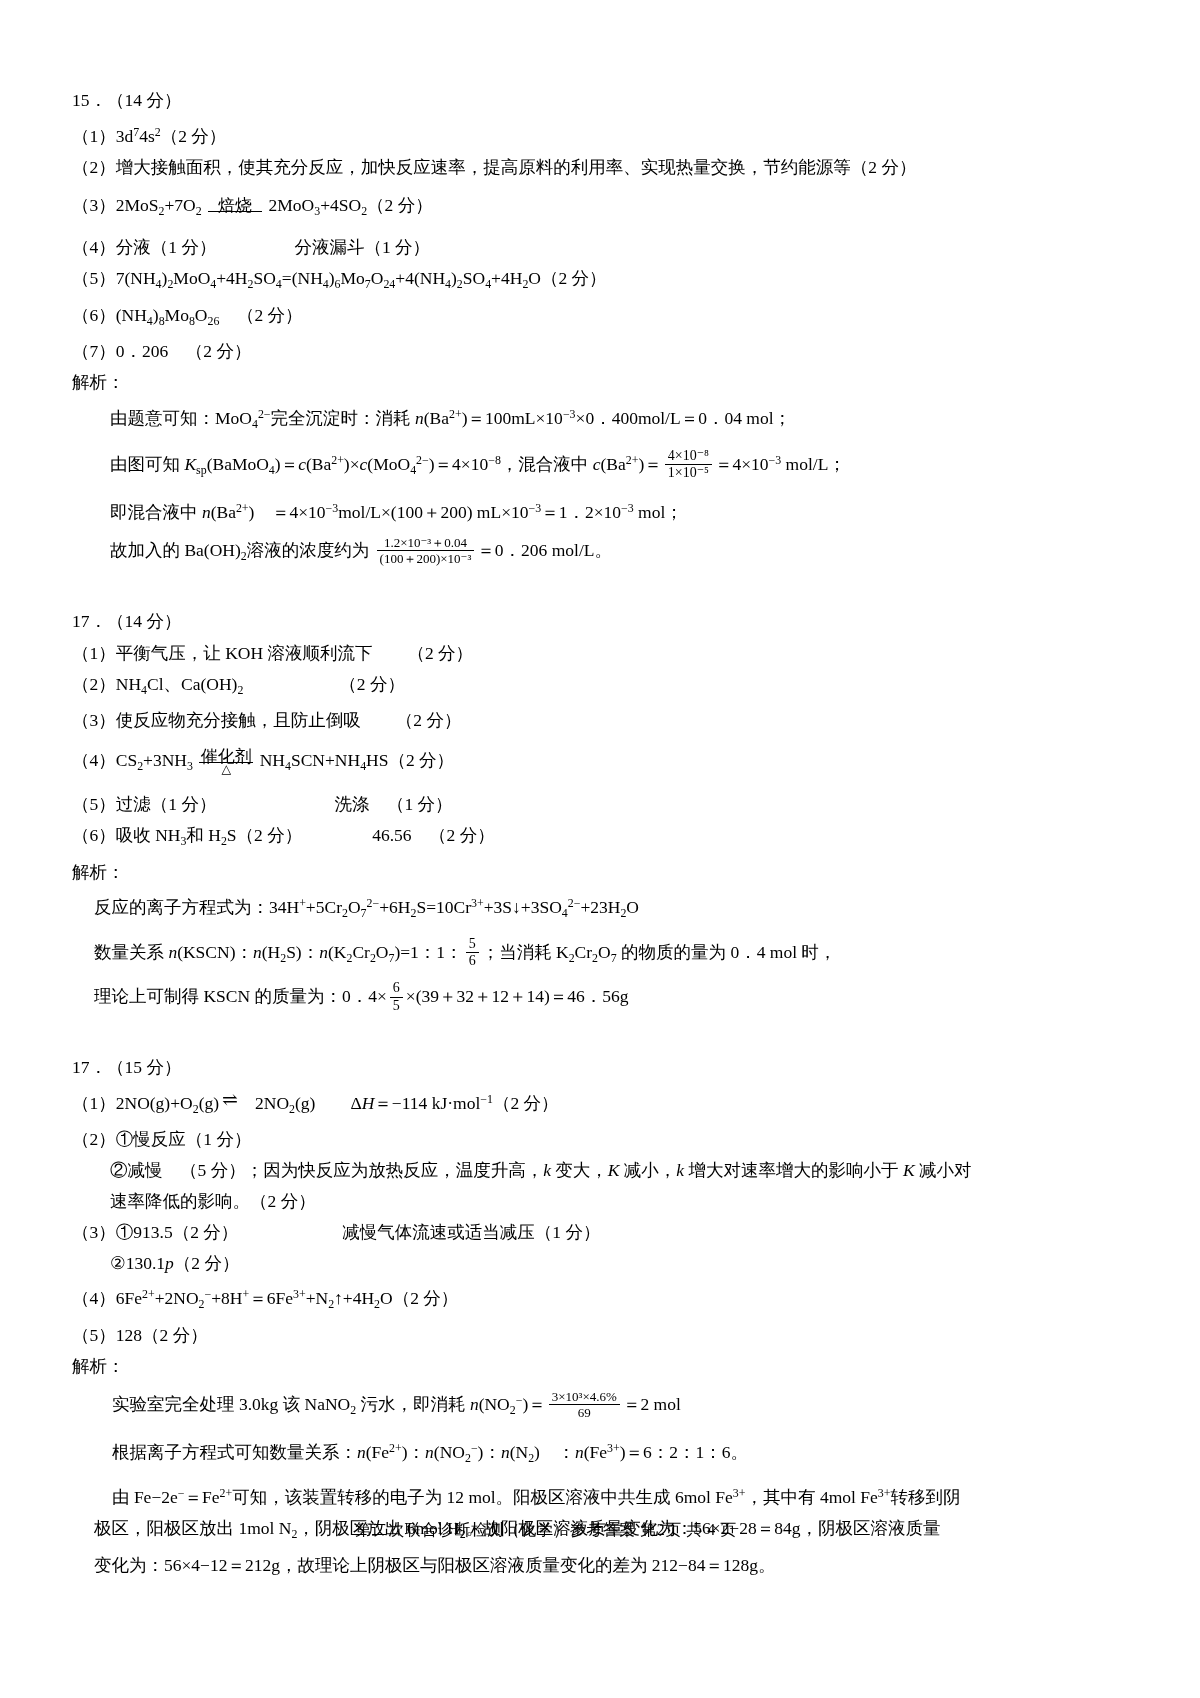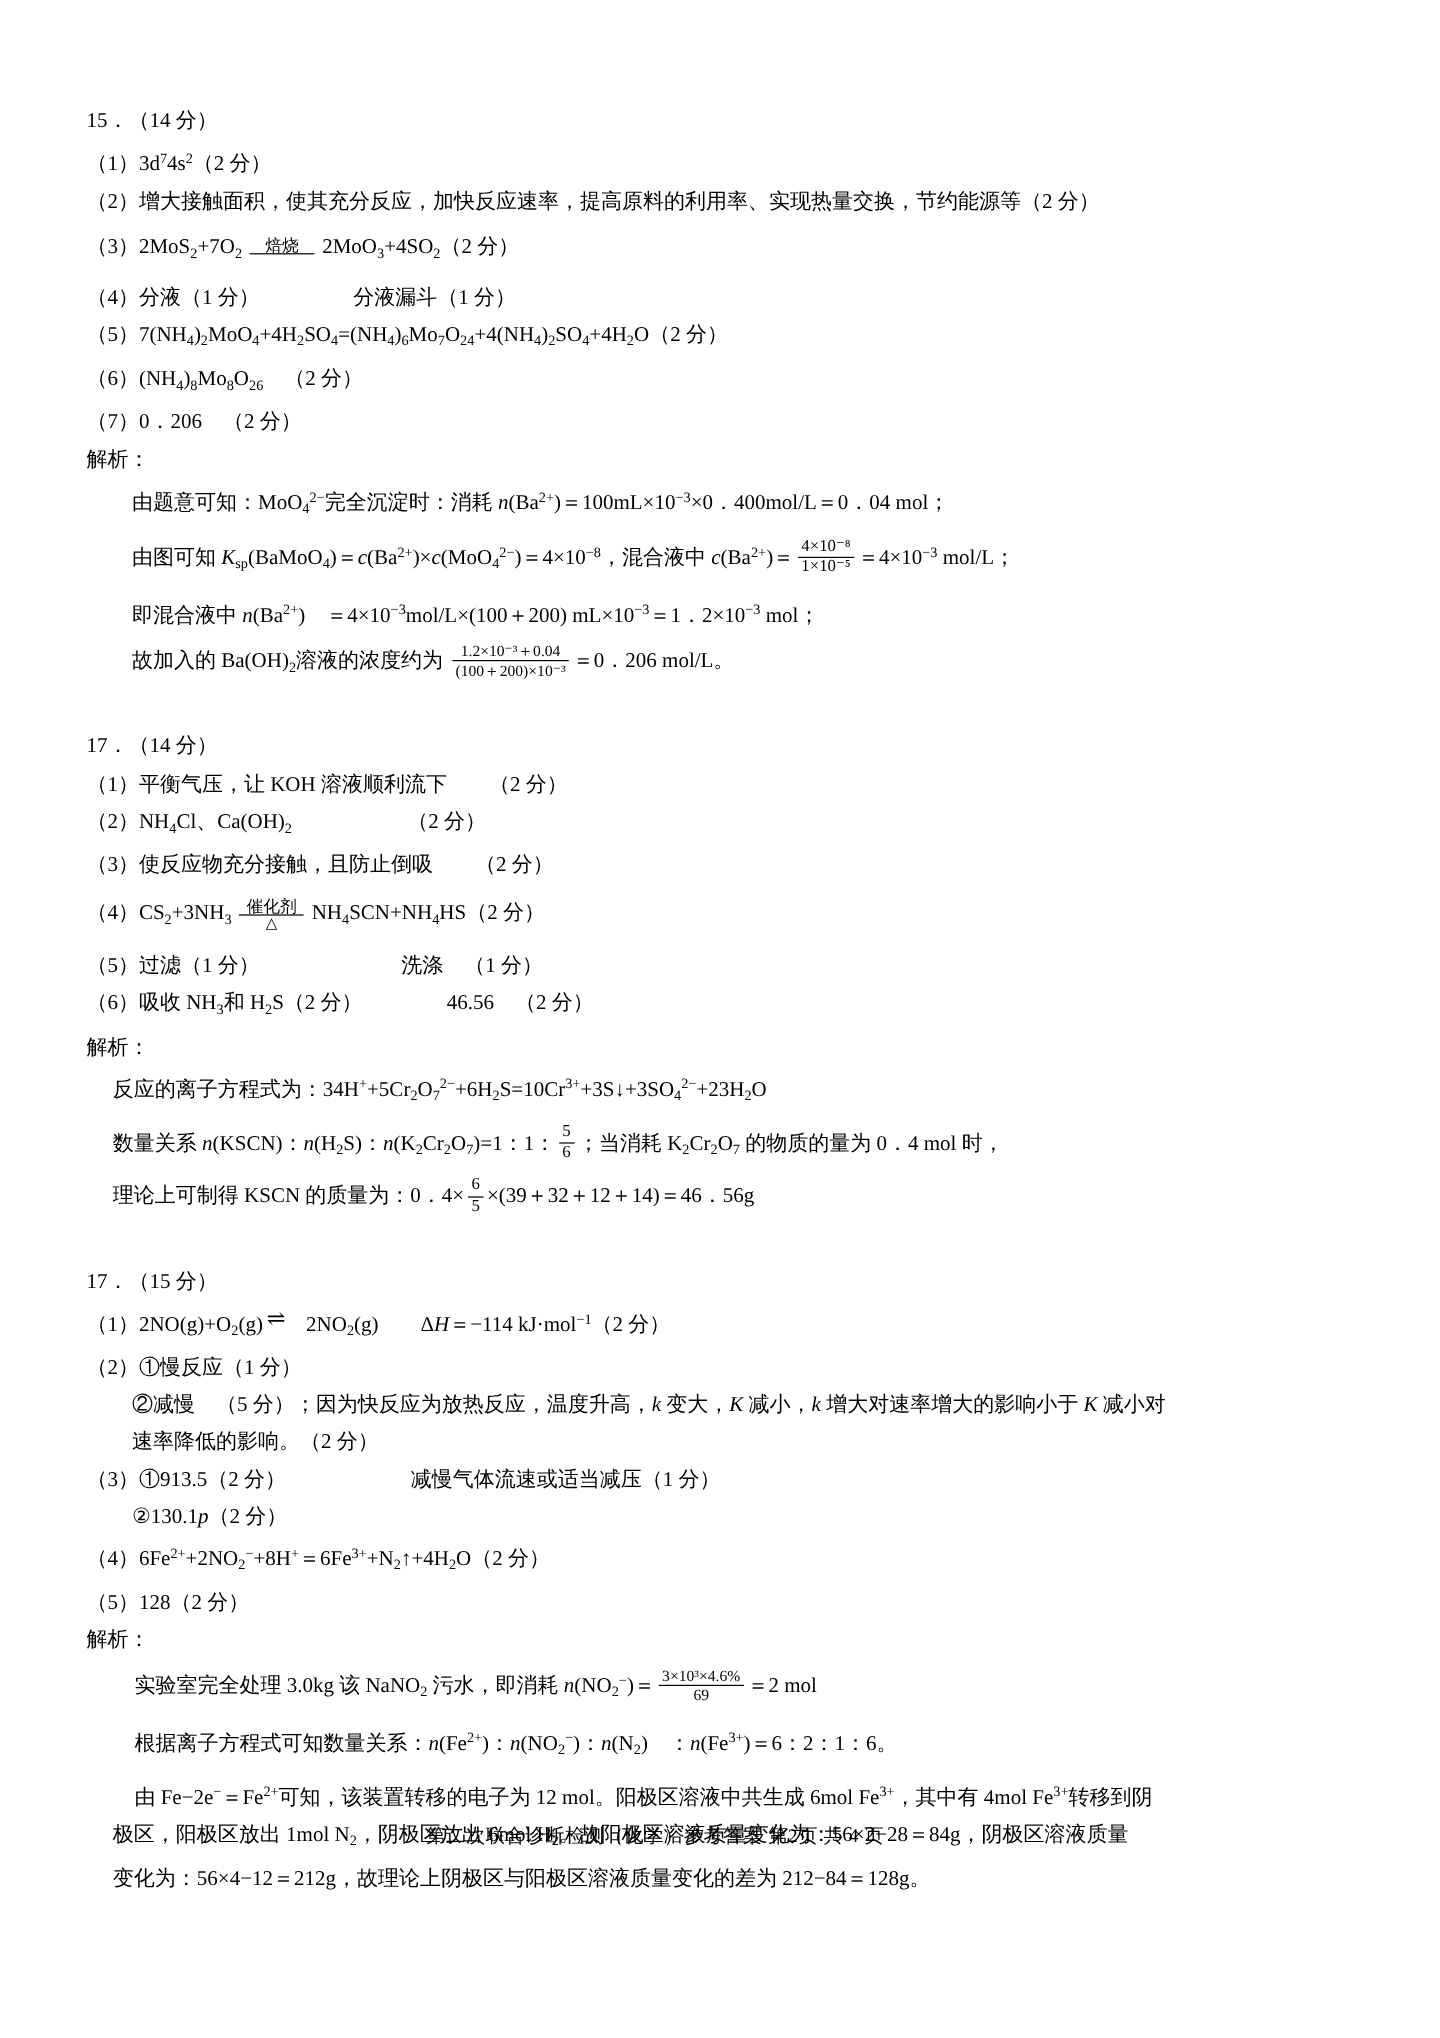--- a/index.html
+++ b/index.html
@@ -45,21 +45,21 @@
   .rxn-arrow {
     display: inline-block;
     position: relative;
     width: 54px;
     text-align: center;
     vertical-align: middle;
     margin: 0 2px;
   }
   .rxn-arrow .above {
     display: block;
-    font-size: 14px;
+    font-size: 17px;
     line-height: 13px;
     position: relative;
     top: 2px;
   }
   .rxn-arrow .bar {
     display: block;
     border-top: 1px solid #000;
     height: 0;
     margin-top: 1px;
   }

